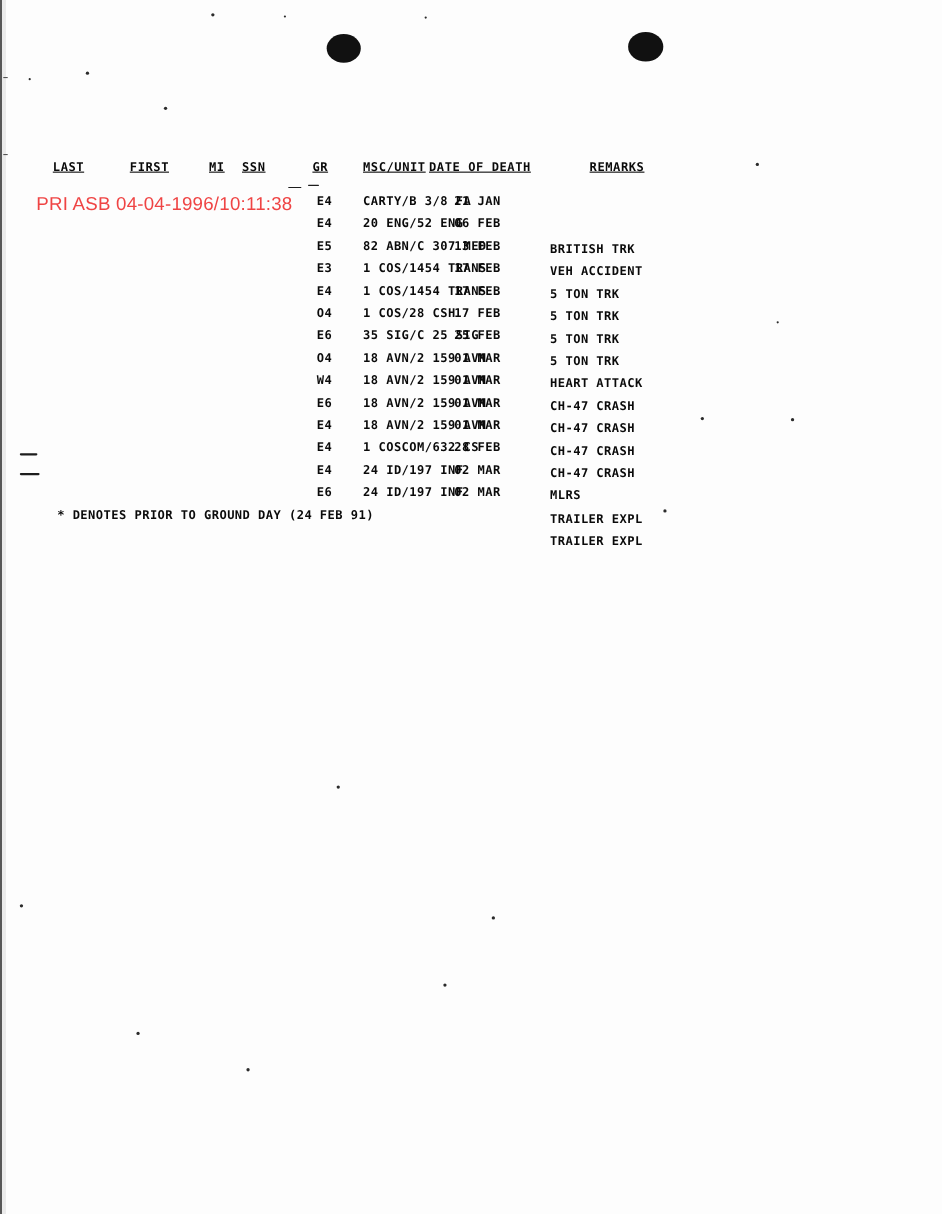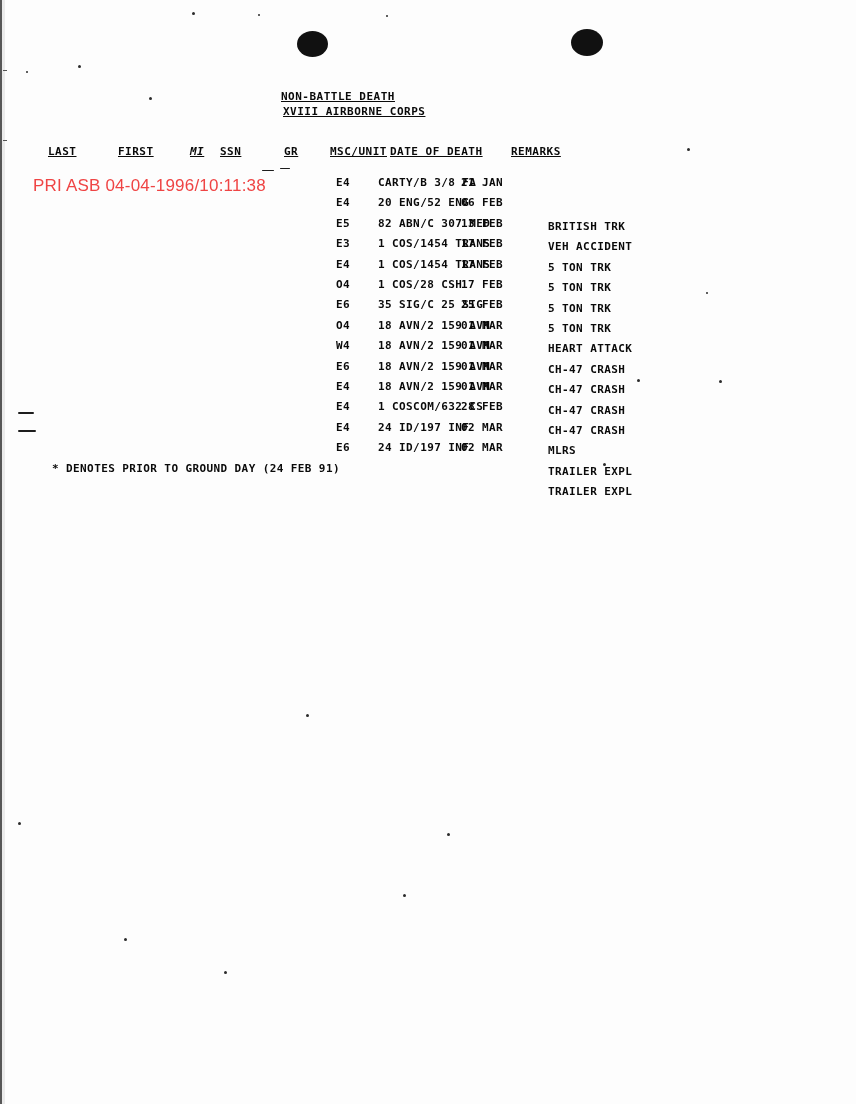--- a/index.html
+++ b/index.html
@@ -97,21 +97,20 @@
     white-space: nowrap;
   }
 
   .rows {
     position: absolute;
     left: 0;
     top: 176px;
     width: 692px;
     font-size: 11px;
     letter-spacing: .4px;
-    padding-left: 48px;
   }
   .row {
     position: relative;
     height: 20.4px;
     white-space: nowrap;
   }
   .cell {
     position: absolute;
     top: 0;
     font-weight: bold;
@@ -159,34 +158,30 @@
   <div class="speck" style="left:637px; top:379px; width:3px; height:3px;"></div>
   <div class="speck" style="left:719px; top:380px; width:3px; height:3px;"></div>
   <div class="speck" style="left:603px; top:463px; width:3px; height:3px;"></div>
   <div class="speck" style="left:306px; top:714px; width:3px; height:3px;"></div>
   <div class="speck" style="left:18px;  top:822px; width:3px; height:3px;"></div>
   <div class="speck" style="left:447px; top:833px; width:3px; height:3px;"></div>
   <div class="speck" style="left:403px; top:894px; width:3px; height:3px;"></div>
   <div class="speck" style="left:124px; top:938px; width:3px; height:3px;"></div>
   <div class="speck" style="left:224px; top:971px; width:3px; height:3px;"></div>
 
-  <div class="doc-title">
-    <div>NON-BATTLE DEATH</div><br>
-    <div class="title-line2">XVIII AIRBORNE CORPS</div>
-  </div>
 
   <div id="col-heads">
       <div class="col-head" style="left: 48px;">LAST</div>
       <div class="col-head" style="left: 118px;">FIRST</div>
-      <div class="col-head" style="left: 190px; font-style: italic;">MI</div>
+      <div class="col-head" style="left: 190px;">MI</div>
       <div class="col-head" style="left: 220px;">SSN</div>
       <div class="col-head" style="left: 284px;">GR</div>
       <div class="col-head" style="left: 330px;">MSC/UNIT</div>
       <div class="col-head" style="left: 390px;">DATE OF DEATH</div>
-      <div class="col-head" style="left: 511px;">REMARKS</div>
+      <div class="col-head" style="left: 536px;">REMARKS</div>
     </div>
 
   <div class="stamp">PRI ASB 04-04-1996/10:11:38</div>
 
   <div class="rows" id="rows">
       <div class="row">
         <span class="cell c-gr">E4</span>
         <span class="cell c-unit">CARTY/B 3/8 FA</span>
         <span class="cell c-date">21 JAN</span>
         <span class="cell c-rem">BRITISH TRK</span>

